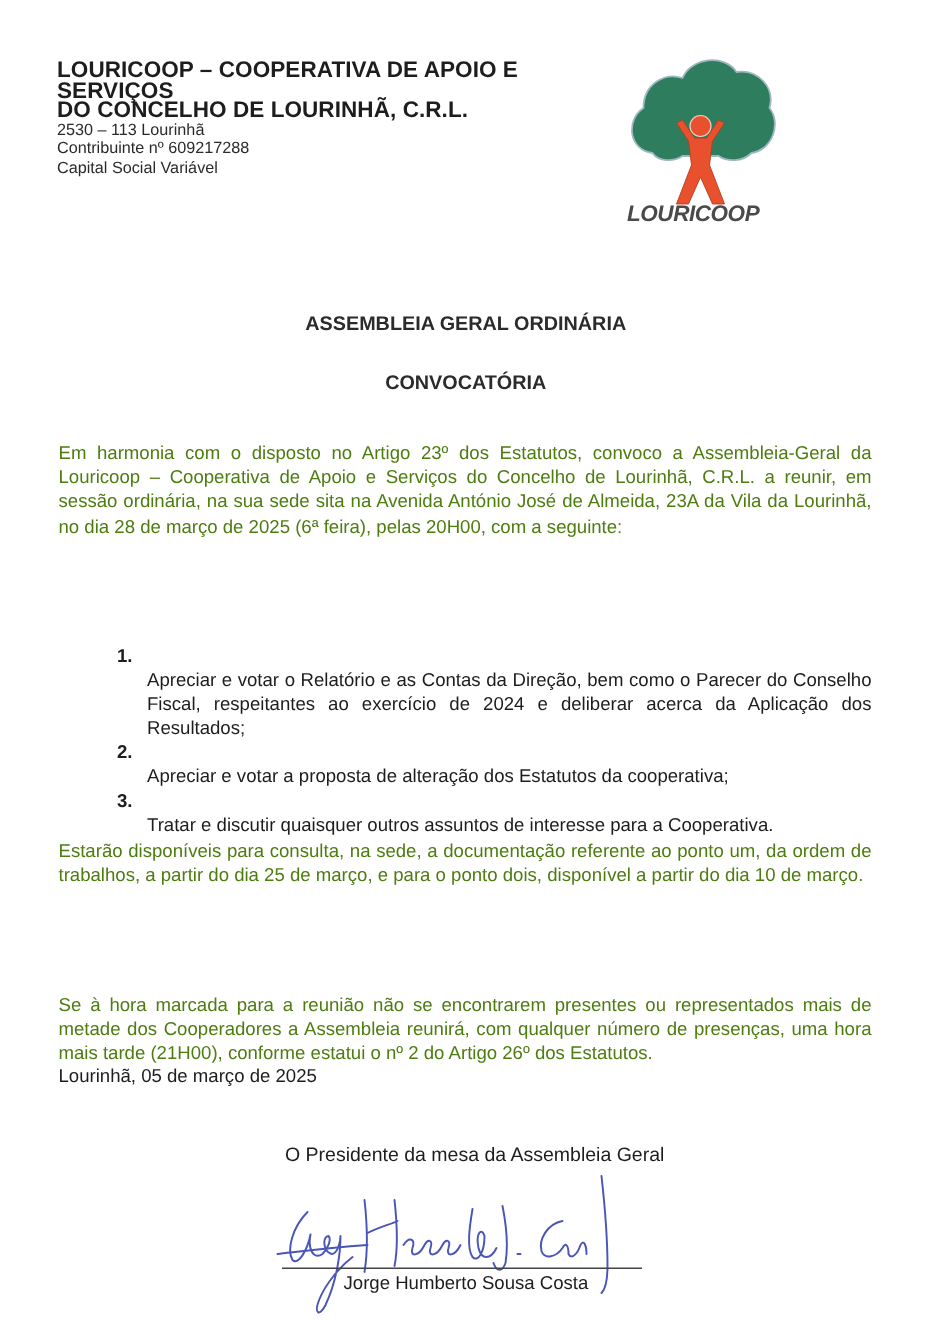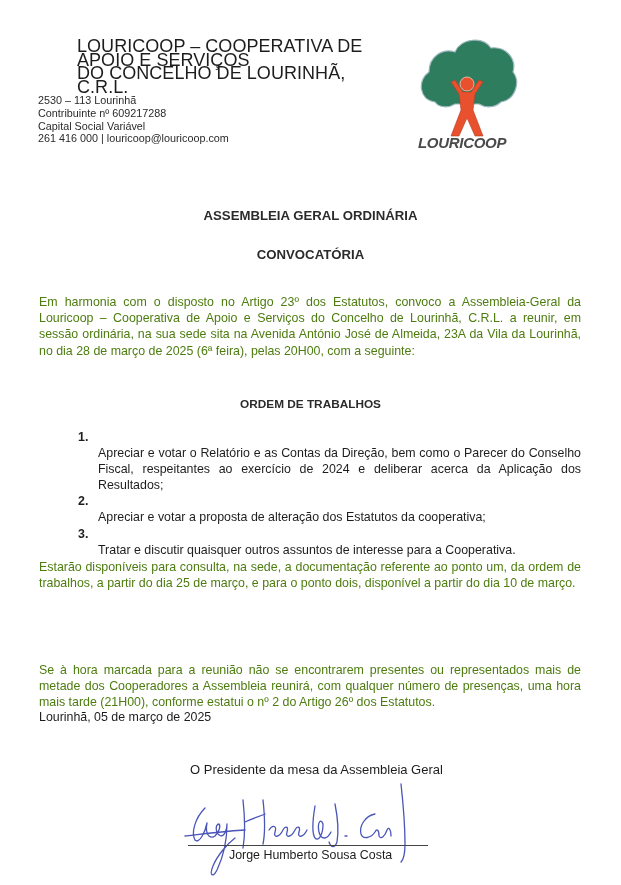--- a/index.html
+++ b/index.html
@@ -1,20 +1,20 @@
 <!DOCTYPE html>
 <html><head>
   <meta charset="utf-8">
   <style>
     html, body { margin: 0; padding: 0; background: #ffffff; }
     body { width: 621px; height: 885px; position: relative; overflow: hidden; color: #1a1a1a; }
     .page { position: absolute; left: 0; top: 0; width: 621px; height: 885px; background: #fff; }
 
     .org-header { position: absolute; left: 38px; top: 40px; width: 360px; font-family: "Liberation Sans", sans-serif; }
-    .org-name { font-weight: normal; font-size: 18px; line-height: 13.5px; color: #1d1d1d; letter-spacing: 0.05px; margin-left: 39px; }
+    .org-name { font-weight: bold; font-size: 15px; line-height: 13.5px; color: #1d1d1d; letter-spacing: 0.05px; }
     .org-line { font-size: 10.8px; line-height: 12.8px; color: #2a2a2a; }
 
     .logo { position: absolute; left: 415px; top: 32px; width: 105px; height: 125px; }
     .logo-text { position: absolute; left: 418px; top: 134px; font-family: "Liberation Sans", sans-serif; font-weight: bold; font-style: italic; font-size: 15px; color: #4a4a4a; letter-spacing: -0.3px; }
     .title { position: absolute; left: 0; width: 621px; text-align: center; font-family: "Liberation Sans", sans-serif; font-weight: bold; font-size: 13.2px; color: #2b2b2b; }
     .title-1 { top: 208px; }
     .title-2 { top: 247px; }
 
     .para { position: absolute; left: 39px; width: 542px; font-family: "Liberation Sans", sans-serif; font-size: 12.4px; line-height: 16.2px; text-align: justify; color: #4d7c0f; }
     .p1 { top: 294px; }
@@ -40,36 +40,34 @@
 <body>
 
 <div class="page">
 
   <div class="org-header">
     <div class="org-name">LOURICOOP – COOPERATIVA DE APOIO E SERVIÇOS</div>
     <div class="org-name">DO CONCELHO DE LOURINHÃ, C.R.L.</div>
     <div class="org-line">2530 – 113 Lourinhã</div>
     <div class="org-line">Contribuinte nº 609217288</div>
     <div class="org-line">Capital Social Variável</div>
-    <div class="org-line">261 416 000 | louricoop@louricoop.com</div>
   </div>
 
   <svg class="logo" viewBox="0 0 105 125">
     <path d="M20,70 C4,68 2,48 14,40 C14,24 28,16 40,20 C46,6 68,4 76,16 C90,14 102,26 98,40 C106,50 100,68 86,70 C80,76 70,76 64,72 L40,72 C34,76 24,76 20,70 Z" fill="#2e7d5e" stroke="#9fb8c0" stroke-width="1.2"></path>
     <circle cx="52" cy="52" r="7" fill="#e8502e" stroke="#f0d0c0" stroke-width="0.8"></circle>
     <path d="M36,50 L44,62 L46,78 L36,104 L44,104 L52,86 L60,104 L68,104 L58,78 L60,62 L68,50 L64,48 L56,60 L48,60 L40,48 Z" fill="#e8502e" stroke="#b04020" stroke-width="0.6"></path>
   </svg>
   <div class="logo-text">LOURICOOP</div>
 
   <div class="title title-1">ASSEMBLEIA GERAL ORDINÁRIA</div>
   <div class="title title-2">CONVOCATÓRIA</div>
 
   <div class="para p1">Em harmonia com o disposto no Artigo 23º dos Estatutos, convoco a Assembleia-Geral da Louricoop – Cooperativa de Apoio e Serviços do Concelho de Lourinhã, C.R.L. a reunir, em sessão ordinária, na sua sede sita na Avenida António José de Almeida, 23A da Vila da Lourinhã, no dia 28 de março de 2025 (6ª feira), pelas 20H00, com a seguinte:</div>
 
-  <div class="subtitle">ORDEM DE TRABALHOS</div>
 
   <div class="agenda-item a1">
     <span class="num">1.</span>
     <span class="txt">Apreciar e votar o Relatório e as Contas da Direção, bem como o Parecer do Conselho Fiscal, respeitantes ao exercício de 2024 e deliberar acerca da Aplicação dos Resultados;</span>
   </div>
   <div class="agenda-item a2">
     <span class="num">2.</span>
     <span class="txt">Apreciar e votar a proposta de alteração dos Estatutos da cooperativa;</span>
   </div>
   <div class="agenda-item a3">

